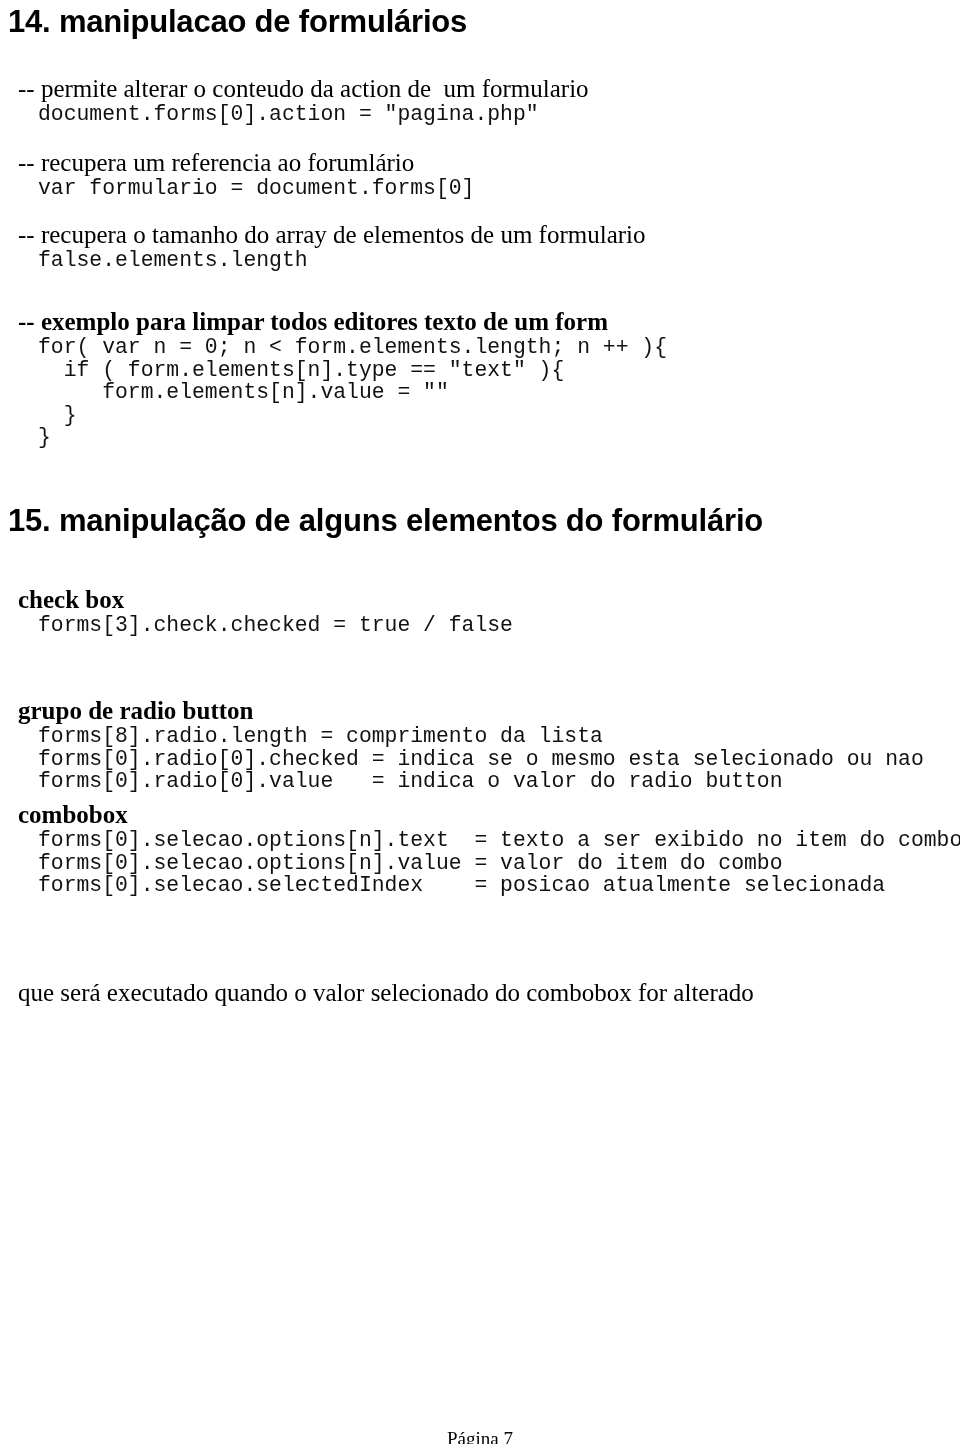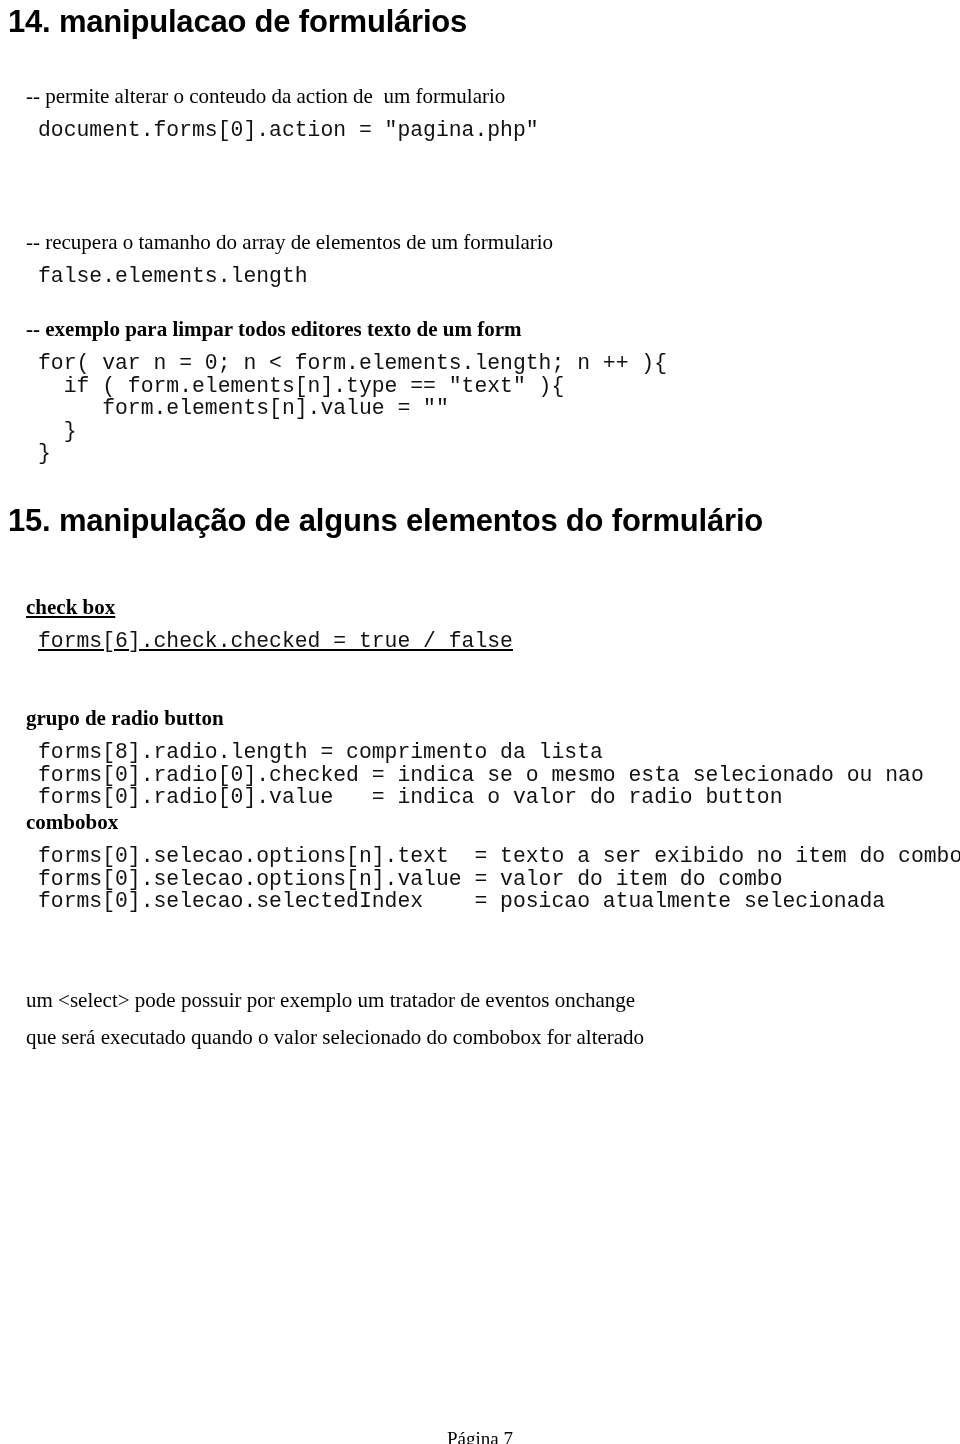--- a/index.html
+++ b/index.html
@@ -32,23 +32,23 @@
     line-height: 36px;
     letter-spacing: -0.2px;
     margin: 0;
     padding: 0;
     white-space: pre;
   }
 
   
   .serif-line {
     font-family: "Liberation Serif", serif;
-    font-size: 21px;
+    font-size: 25px;
     line-height: 29px;
-    margin: 8px;
+    margin: 0;
     white-space: pre-wrap;
   }
   .serif-line.bold {
     font-weight: bold;
   }
 
   
   .code-line {
     font-family: "Liberation Mono", "DejaVu Sans Mono", monospace;
     font-size: 21.4px;
@@ -63,21 +63,21 @@
   .block {
     position: absolute;
   }
 
   #title-14      { left: 8px;  top: 4px;  }
   #para-1        { left: 18px; top: 74px; }
   #para-2        { left: 18px; top: 148px; }
   #para-3        { left: 18px; top: 220px; }
   #para-4        { left: 18px; top: 307px; }
   #title-15      { left: 8px;  top: 503px; }
-  #grp-checkbox  { left: 18px; top: 585px; text-decoration: underline; }
+  #grp-checkbox  { left: 18px; top: 585px; }
   #grp-radio     { left: 18px; top: 696px; }
   #grp-combobox  { left: 18px; top: 800px; }
   #grp-text      { left: 18px; top: 900px; }
   #para-final    { left: 18px; top: 978px; }
   #footer        { left: 0;    top: 1411px; width: 960px; text-align: center; }
   .indent-code   { padding-left: 20px; }
 
   .footer-text {
     font-family: "Liberation Serif", serif;
     font-size: 19px;
@@ -90,59 +90,62 @@
 
 <div class="page">
 
   <h1 class="section-heading block" id="title-14">14. manipulacao de formulários</h1>
 
   <div class="block" id="para-1">
     <p class="serif-line">-- permite alterar o conteudo da action de  um formulario</p>
     <p class="code-line indent-code">document.forms[0].action = "pagina.php"</p>
   </div>
 
+  <div class="block" id="para-2">
+    <p class="serif-line">-- recupera um referencia ao forumlário</p>
+    <p class="code-line indent-code">var formulario = document.forms[0]</p>
+  </div>
 
   <div class="block" id="para-3">
     <p class="serif-line">-- recupera o tamanho do array de elementos de um formulario</p>
     <p class="code-line indent-code">false.elements.length</p>
   </div>
 
   <div class="block" id="para-4">
     <p class="serif-line bold">-- exemplo para limpar todos editores texto de um form</p>
     <p class="code-line indent-code">for( var n = 0; n &lt; form.elements.length; n ++ ){</p>
     <p class="code-line indent-code">  if ( form.elements[n].type == "text" ){</p>
     <p class="code-line indent-code">     form.elements[n].value = ""</p>
     <p class="code-line indent-code">  }</p>
     <p class="code-line indent-code">}</p>
   </div>
 
   <h1 class="section-heading block" id="title-15">15. manipulação de alguns elementos do formulário</h1>
 
   <div class="block" id="grp-checkbox">
     <p class="serif-line bold">check box</p>
-    <p class="code-line indent-code">forms[6].check.checked = true / false</p>
+    <p class="code-line indent-code">forms[3].check.checked = true / false</p>
   </div>
 
   <div class="block" id="grp-radio">
     <p class="serif-line bold">grupo de radio button</p>
     <p class="code-line indent-code">forms[8].radio.length = comprimento da lista</p>
     <p class="code-line indent-code">forms[0].radio[0].checked = indica se o mesmo esta selecionado ou nao</p>
     <p class="code-line indent-code">forms[0].radio[0].value   = indica o valor do radio button</p>
   </div>
 
   <div class="block" id="grp-combobox">
     <p class="serif-line bold">combobox</p>
     <p class="code-line indent-code">forms[0].selecao.options[n].text  = texto a ser exibido no item do combo</p>
     <p class="code-line indent-code">forms[0].selecao.options[n].value = valor do item do combo</p>
     <p class="code-line indent-code">forms[0].selecao.selectedIndex    = posicao atualmente selecionada</p>
   </div>
 
 
   <div class="block" id="para-final">
-    <p class="serif-line">um &lt;select&gt; pode possuir por exemplo um tratador de eventos onchange</p>
     <p class="serif-line">que será executado quando o valor selecionado do combobox for alterado</p>
   </div>
 
   <div class="block" id="footer">
     <p class="footer-text">Página 7</p>
   </div>
 
 </div>
 
 </body></html>

